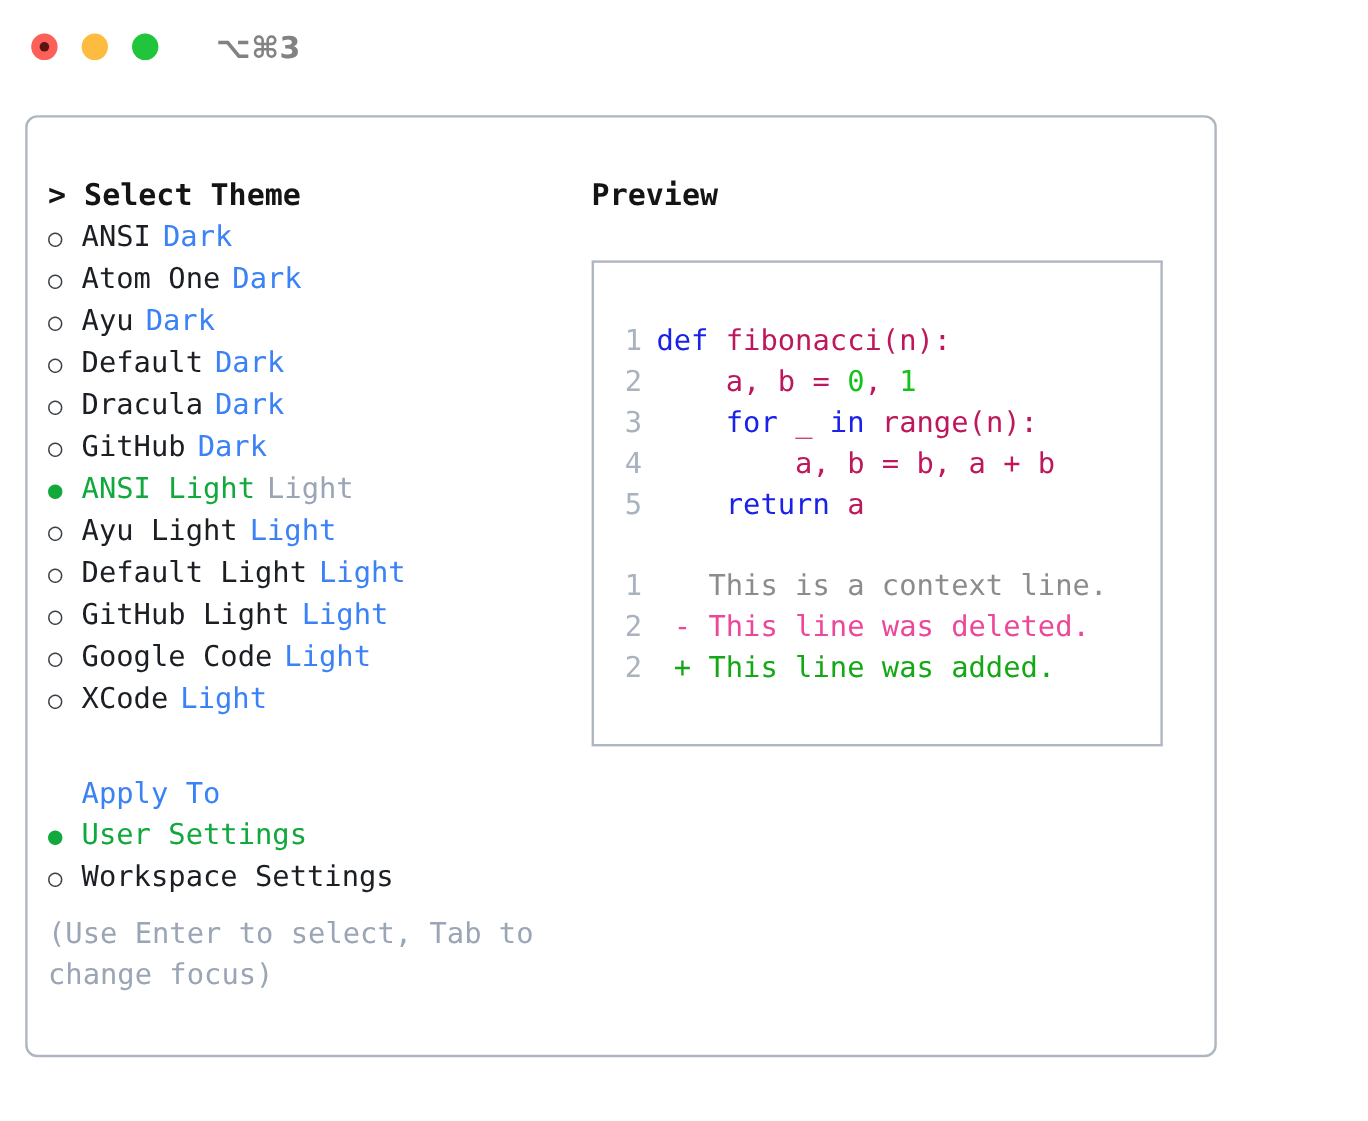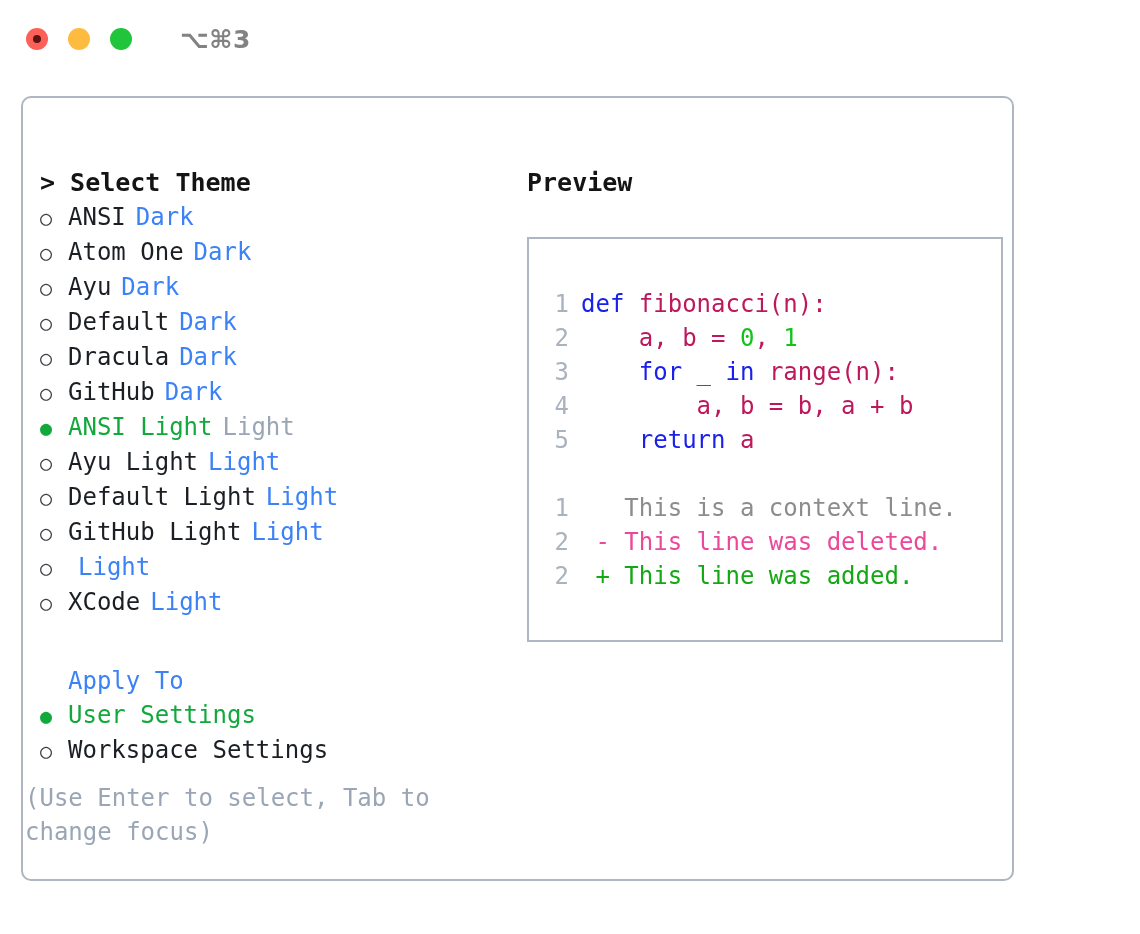--- a/index.html
+++ b/index.html
@@ -77,21 +77,20 @@
     border-radius: 10px;
     box-sizing: border-box;
     background: #ffffff;
   }
 
   .cols {
     position: absolute;
     left: 0; top: 0;
     width: 100%;
     height: 100%;
-    margin-top: 20px;
   }
 
   
   .left {
     position: absolute;
     left: 17px;
     top: 48px;
     width: 450px;
   }
   .section-title {
@@ -130,32 +129,32 @@
   .apply-label {
     font-size: 24px;
     color: #3b82f6;
     line-height: 34px;
     padding-left: 28px;
     white-space: pre;
   }
 
   .hint {
     position: absolute;
-    left: 2px;
+    left: 17px;
     top: 663px;
     width: 415px;
     font-size: 24px;
     line-height: 34px;
     color: #9aa5b5;
   }
 
   
   .right {
     position: absolute;
-    left: 504px;
+    left: 470px;
     top: 48px;
     width: 500px;
   }
   .preview-title {
     font-size: 25px;
     font-weight: bold;
     color: #141414;
     line-height: 34px;
   }
   .code-box {
@@ -220,21 +219,21 @@
             <div class="opt-row"><span class="bullet">○</span><span class="opt-name">ANSI</span><span class="opt-suffix">Dark</span></div>
             <div class="opt-row"><span class="bullet">○</span><span class="opt-name">Atom One</span><span class="opt-suffix">Dark</span></div>
             <div class="opt-row"><span class="bullet">○</span><span class="opt-name">Ayu</span><span class="opt-suffix">Dark</span></div>
             <div class="opt-row"><span class="bullet">○</span><span class="opt-name">Default</span><span class="opt-suffix">Dark</span></div>
             <div class="opt-row"><span class="bullet">○</span><span class="opt-name">Dracula</span><span class="opt-suffix">Dark</span></div>
             <div class="opt-row"><span class="bullet">○</span><span class="opt-name">GitHub</span><span class="opt-suffix">Dark</span></div>
             <div class="opt-row"><span class="bullet sel">●</span><span class="opt-name sel">ANSI Light</span><span class="opt-suffix sel">Light</span></div>
             <div class="opt-row"><span class="bullet">○</span><span class="opt-name">Ayu Light</span><span class="opt-suffix">Light</span></div>
             <div class="opt-row"><span class="bullet">○</span><span class="opt-name">Default Light</span><span class="opt-suffix">Light</span></div>
             <div class="opt-row"><span class="bullet">○</span><span class="opt-name">GitHub Light</span><span class="opt-suffix">Light</span></div>
-            <div class="opt-row"><span class="bullet">○</span><span class="opt-suffix">Light</span></div>
+            <div class="opt-row"><span class="bullet">○</span><span class="opt-name">Google Code</span><span class="opt-suffix">Light</span></div>
             <div class="opt-row"><span class="bullet">○</span><span class="opt-name">XCode</span><span class="opt-suffix">Light</span></div>
           </div>
         <div class="group-gap"></div>
         <div class="apply-label">Apply To</div>
         <div id="apply-list">
             <div class="opt-row"><span class="bullet sel">●</span><span class="opt-name sel">User Settings</span></div>
             <div class="opt-row"><span class="bullet">○</span><span class="opt-name">Workspace Settings</span></div>
           </div>
       </div>
 

